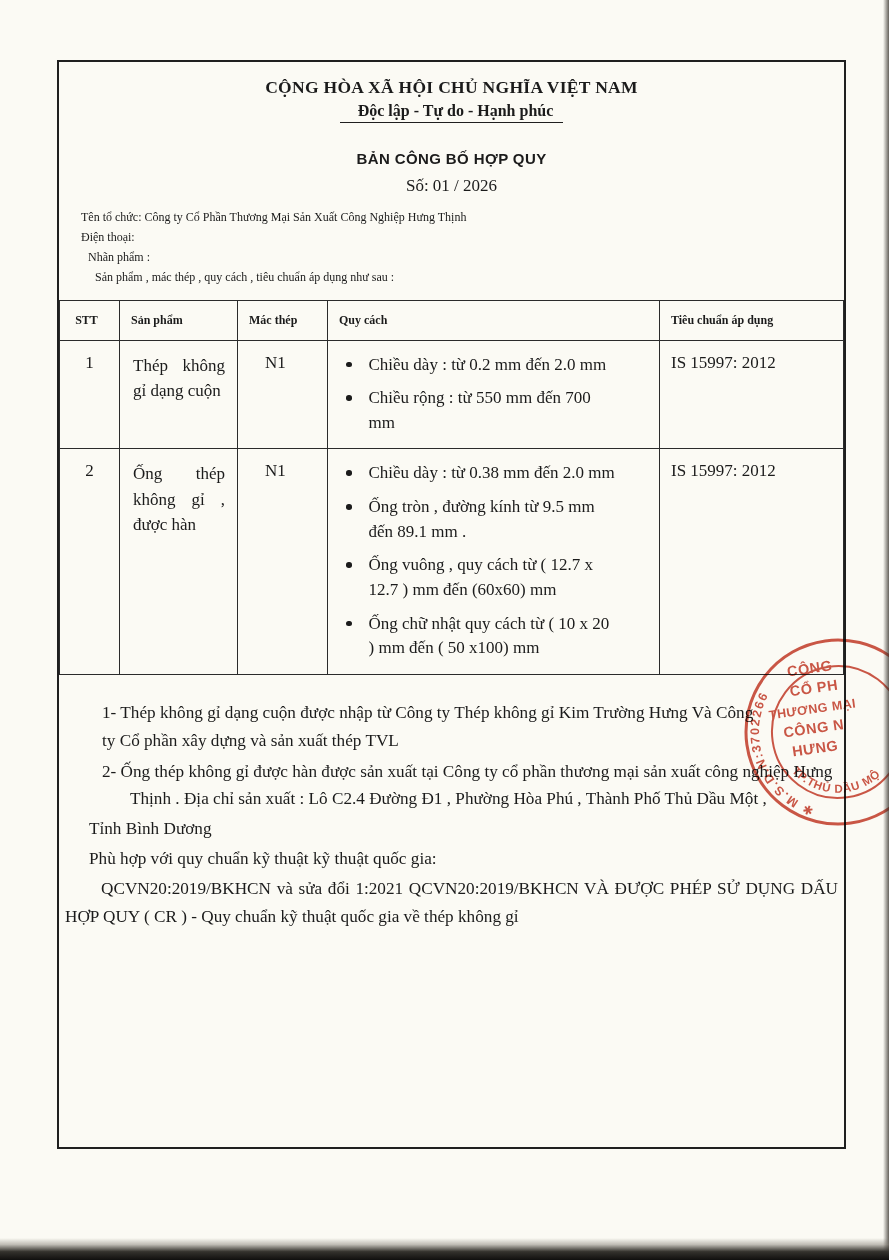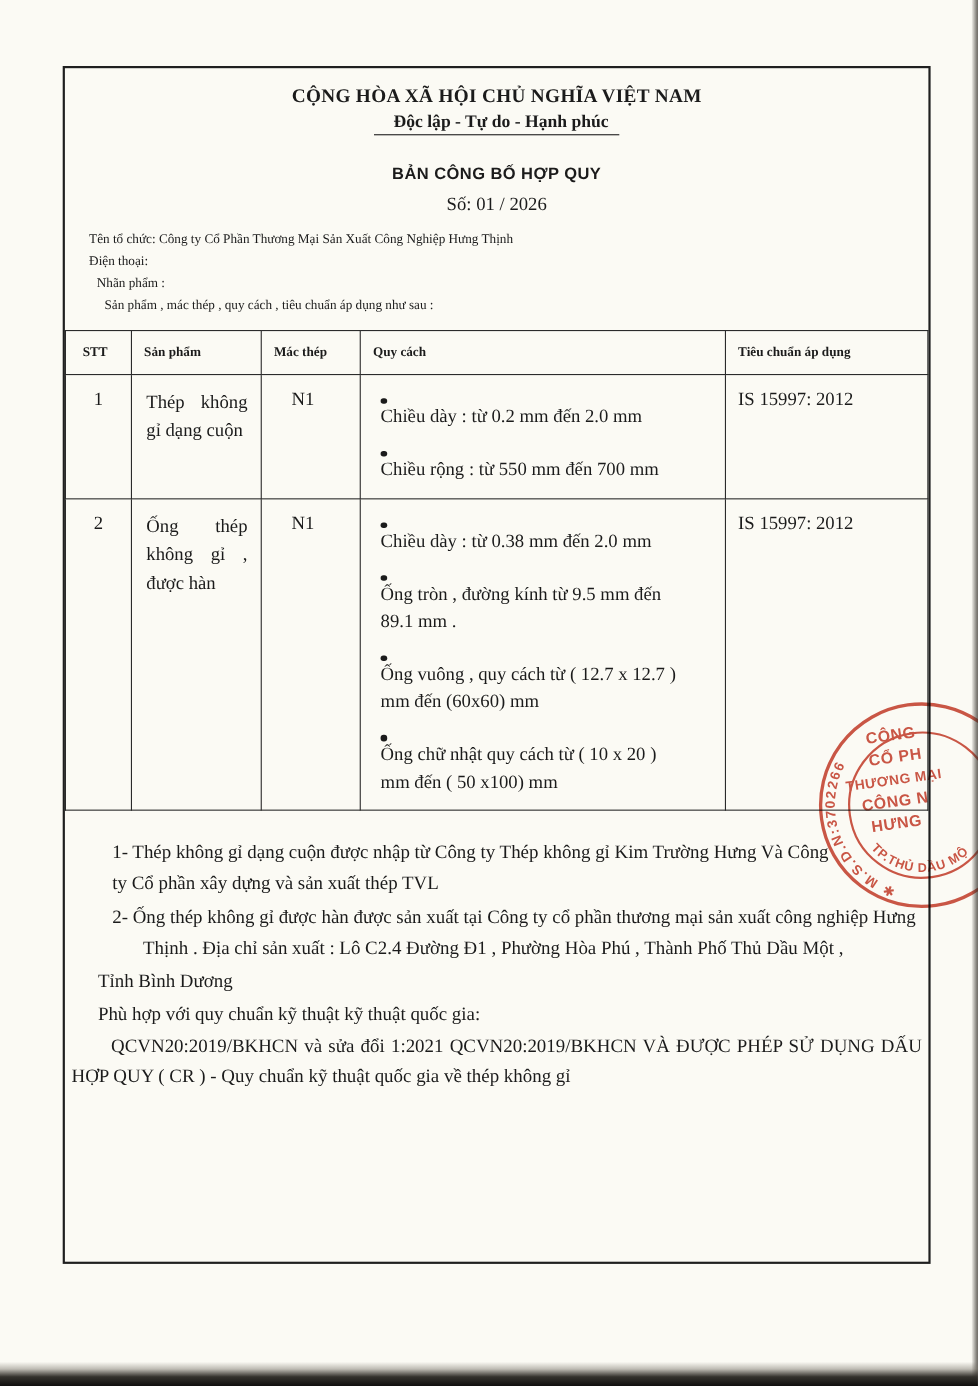--- a/index.html
+++ b/index.html
@@ -27,21 +27,21 @@
 
   .spec-table { width:100%; border-collapse:collapse; margin-top:12px; font-size:17px; table-layout:fixed; }
   .spec-table th, .spec-table td { border:1.5px solid #2b2b2b; }
   .spec-table thead th { height:40px; font-weight:700; text-align:left; vertical-align:middle; padding:2px 8px 2px 11px; font-size:12px; }
   .spec-table thead th.h-stt { text-align:center; padding-left:2px; }
   .spec-table tbody td { vertical-align:top; }
   .c-stt { text-align:center; padding-top:12px; }
   .c-prod { padding:12px 12px 0 13px; text-align:justify; line-height:1.5; }
   .c-grade { padding:12px 0 0 27px; }
   .c-spec { padding:12px 40px 4px 18px; }
-  .spec-item { display:flex; margin-bottom:9px; line-height:1.45;flex-direction:column; }
+  .spec-item { display:flex; margin-bottom:9px; line-height:1.45; }
   .dot { flex:0 0 5.5px; width:5.5px; height:5.5px; border-radius:50%; background:#1b1b1b; margin:9px 17px 0 0; }
   .c-std { padding:12px 8px 0 11px; }
 
   .notes { margin-top:24px; }
   .note { font-size:17.2px; line-height:1.62; }
   .n1 { margin-left:43px; max-width:668px; }
   .n2 { margin-left:43px; margin-right:8px; padding-left:28px; text-indent:-28px; margin-top:3px; }
   .prov { margin-left:30px; margin-top:2px; }
   .conform { margin-left:30px; margin-top:2px; }
   .reg { margin:2px 6px 0 6px; text-align:justify; text-indent:36px; }

